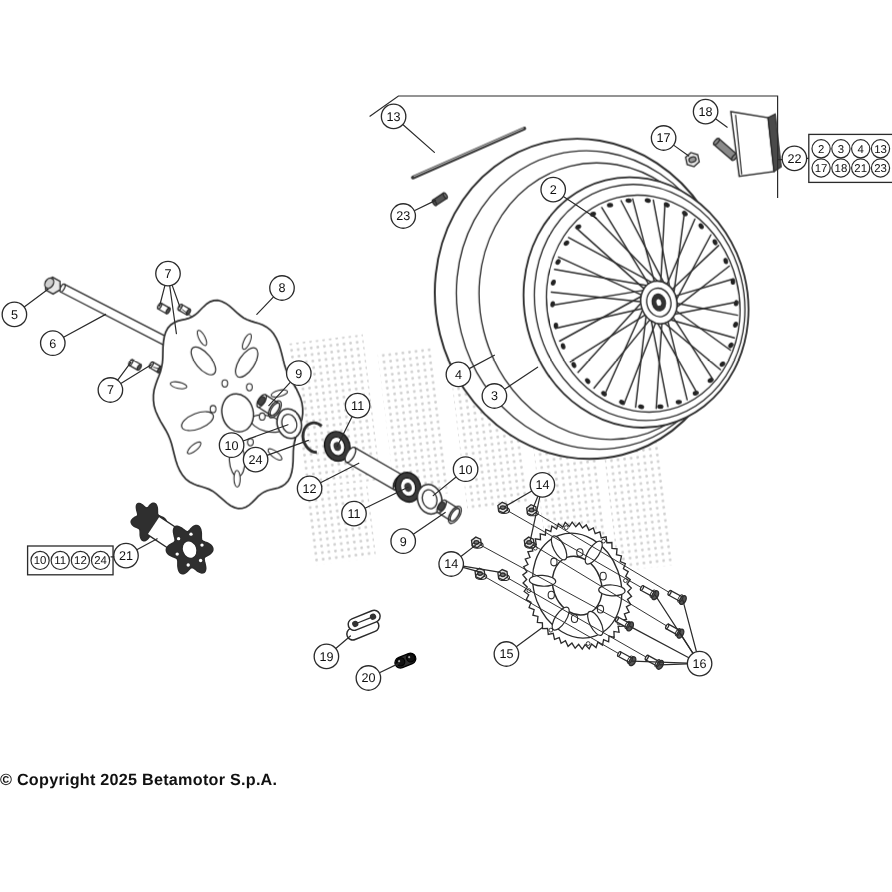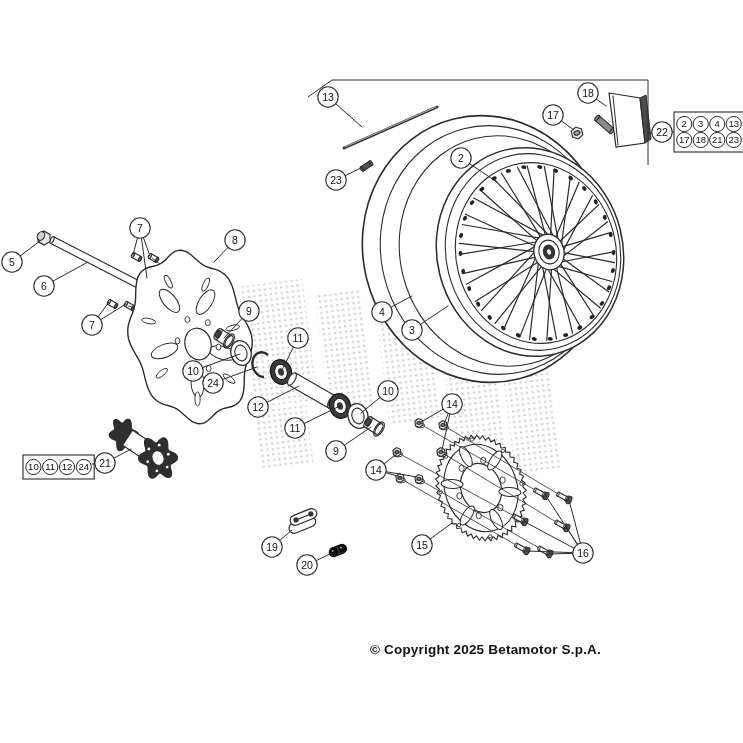--- a/index.html
+++ b/index.html
@@ -1,19 +1,19 @@
 <!DOCTYPE html>
 <html><head>
 <meta charset="utf-8">
 <style>
   html,body{margin:0;padding:0;background:#ffffff;width:743px;height:743px;overflow:hidden;
             font-family:"Liberation Sans", sans-serif;}
   .stage{position:relative;width:743px;height:743px;background:#fff;}
   svg{position:absolute;left:0;top:0;}
-  .copyright{position:absolute;left:0;top:642px;width:601px;text-align:right;
+  .copyright{position:absolute;left:0;top:642px;width:601px;text-align:left;
              font-size:13.5px;font-weight:700;color:#111;letter-spacing:.2px;}
   text{font-family:"Liberation Sans", sans-serif;}
 </style>
 </head>
 <body>
 
 <div class="stage">
   <svg id="diagram" width="743" height="743" viewBox="0 0 743 743">
       <defs>
         <pattern id="dots" width="5.5" height="5.5" patternUnits="userSpaceOnUse">

